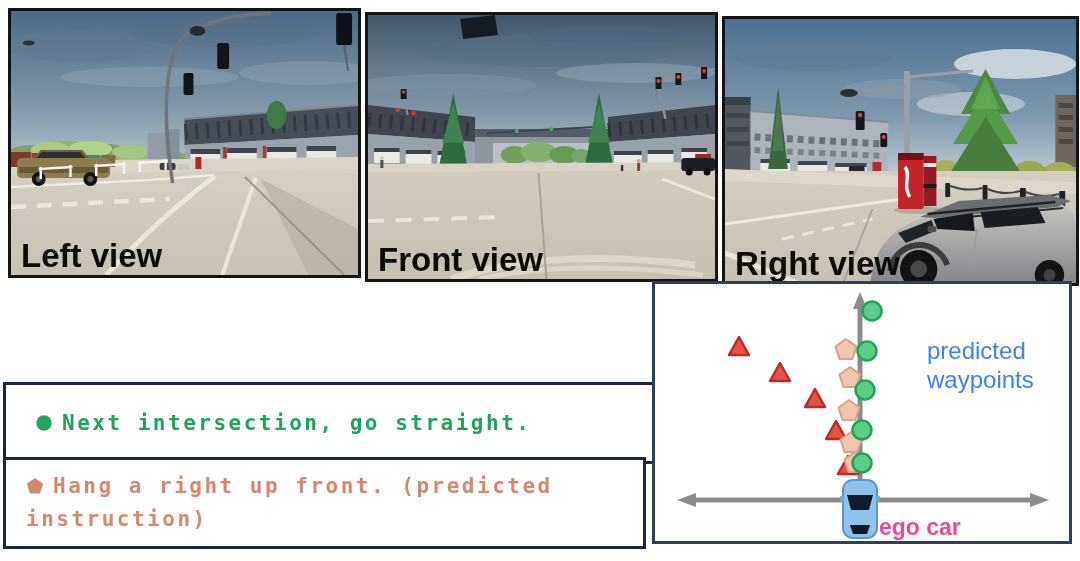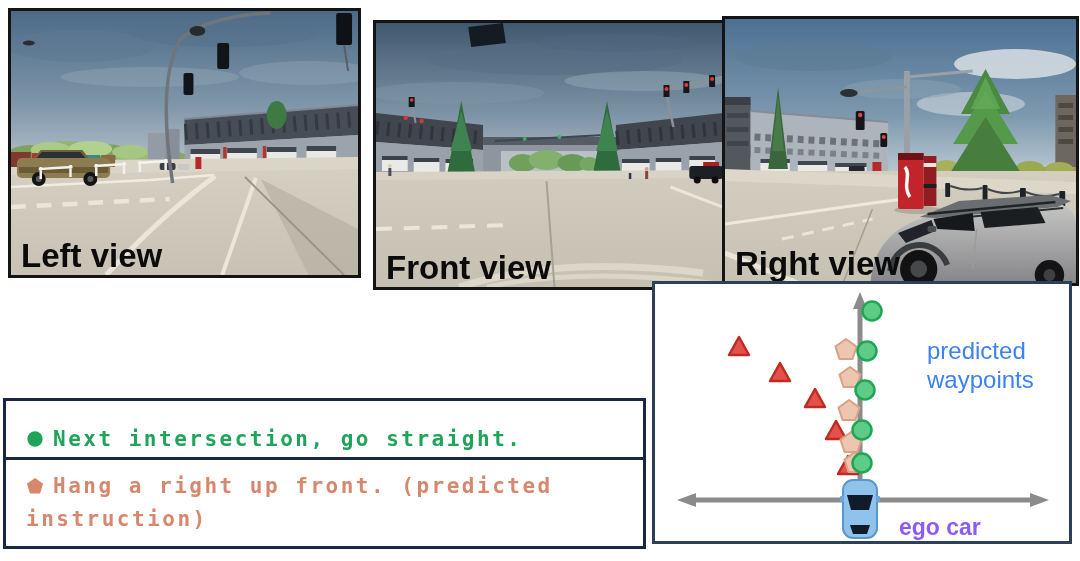--- a/index.html
+++ b/index.html
@@ -10,21 +10,21 @@
   .view-panel svg.scene{position:absolute;left:0;top:0;width:100%;height:100%;display:block;}
   .view-label{position:absolute;left:10px;bottom:3px;font-weight:700;font-size:33px;
               color:#0b0b0b;letter-spacing:0px;line-height:1;}
   #view-left{left:8px;width:347px;}
   #view-front{left:361px;width:347px;}
   #view-right{left:714px;width:351px;}
   
   .ibox{position:absolute;left:3px;width:637px;background:#ffffff;border:3px solid #1a2744;
         display:flex;align-items:center;box-sizing:content-box;}
   #ibox-1{top:281px;height:91px;}
-  #ibox-2{top:398px;height:76px;}
+  #ibox-2{top:382px;height:76px;padding-left:9px;}
   #ibox-3{top:457px;height:86px;}
   .iline{padding:0 14px 0 20px;font-family:"DejaVu Sans Mono",monospace;font-weight:700;
          font-size:21px;letter-spacing:2.5px;line-height:33px;}
   .imark{width:18px;height:18px;vertical-align:-2px;margin-right:9px;}
   .itext{white-space:pre-wrap;}
   
   .diagram-panel{position:absolute;left:652px;top:281px;width:414px;height:257px;
                  background:#ffffff;border:3px solid #2d4059;}
   .diagram-panel svg{position:absolute;left:0;top:0;width:414px;height:257px;display:block;}
   .wp-note{position:absolute;left:272px;top:52px;width:135px;font-size:24px;line-height:29px;
@@ -127,21 +127,21 @@
         <rect x="208" y="32" width="12" height="26" rx="2" fill="#11151a"></rect>
         <rect x="174" y="62" width="10" height="22" rx="2" fill="#11151a"></rect>
         <rect x="328" y="2" width="16" height="32" rx="2" fill="#0e1216"></rect>
         <line x1="336" y1="34" x2="340" y2="60" stroke="#5a5f66" stroke-width="2"></line>
         <ellipse cx="18" cy="32" rx="6" ry="2.5" fill="#2a2e33"></ellipse>
       </g>
     </svg>
     <div class="view-label">Left view</div>
   </figure>
 
-  <figure class="view-panel" id="view-front" style="margin:12px;">
+  <figure class="view-panel" id="view-front" style="margin:4px;">
     <svg class="scene" viewBox="0 0 350 264" preserveAspectRatio="none">
       <defs>
         <linearGradient id="skyF" x1="0" y1="0" x2="0" y2="1">
           <stop offset="0" stop-color="#41596f"></stop>
             <stop offset=".6" stop-color="#7f95a8"></stop>
             <stop offset="1" stop-color="#c2cad0"></stop>
         </linearGradient>
         <linearGradient id="roadF" x1="0" y1="0" x2="0" y2="1">
           <stop offset="0" stop-color="#d2ccbf"></stop>
             <stop offset="1" stop-color="#c6c0b2"></stop>
@@ -410,16 +410,16 @@
         </g>
       <g>
         <rect x="188" y="196" width="34" height="58" rx="10" fill="#8fc3ec" stroke="#5b97cf" stroke-width="2"></rect>
         <rect x="185" y="212" width="4" height="6" rx="1" fill="#6aa6d8"></rect>
         <rect x="221" y="212" width="4" height="6" rx="1" fill="#6aa6d8"></rect>
         <polygon points="192,211 218,211 214,226 196,226" fill="#101c2a"></polygon>
         <polygon points="195,241 215,241 212,250 198,250" fill="#101c2a"></polygon>
       </g>
     </svg>
     <div class="wp-note">predicted waypoints</div>
-    <div class="ego-note" style="color: #8b5cf6; margin-left: 20px;">ego car</div>
+    <div class="ego-note" style="color: #ec4899;">ego car</div>
   </section>
 
 </div>
 
 </body></html>

